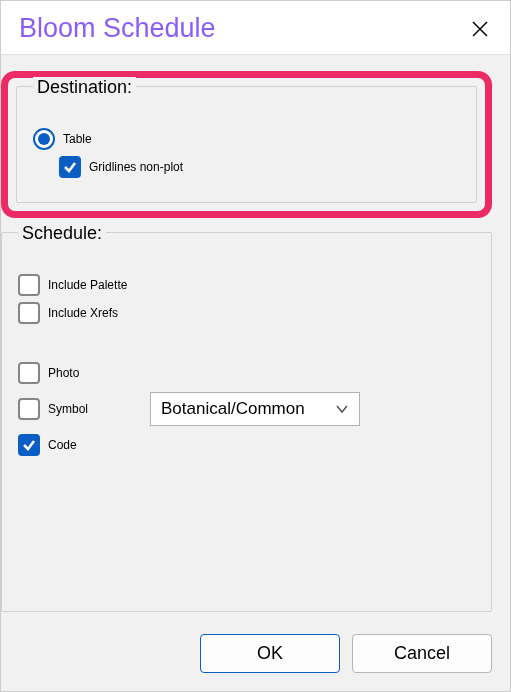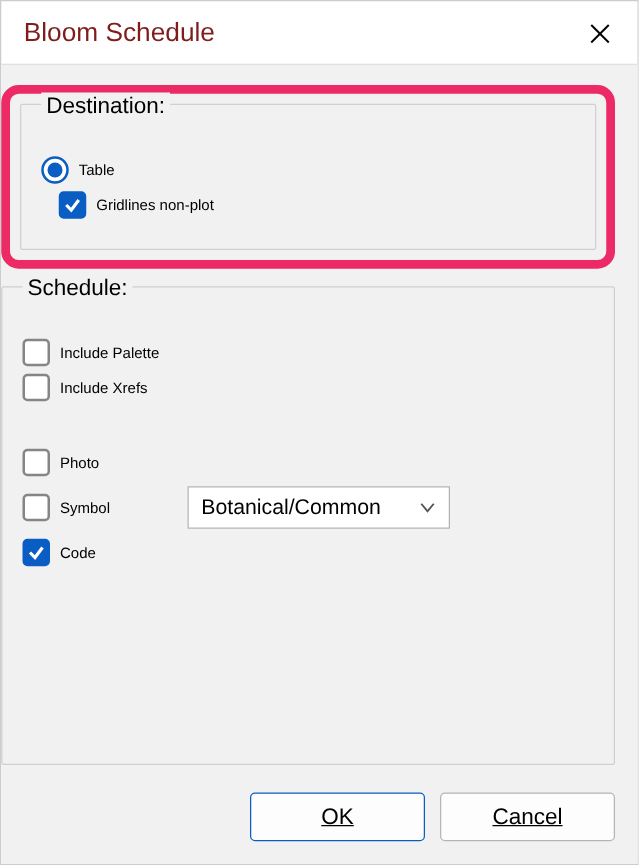--- a/index.html
+++ b/index.html
@@ -24,22 +24,22 @@
       display: flex;
       flex-direction: column;
     }
     .title-bar {
       display: flex;
       justify-content: space-between;
       align-items: center;
       padding: 12px 16px 10px 18px;
     }
     .title-text {
-      font-size: 21px;
-      color: #7f1d1d;
+      font-size: 27px;
+      color: #8b5cf6;
     }
     .close-btn {
       width: 28px;
       height: 28px;
       display: flex;
       align-items: center;
       justify-content: center;
       cursor: pointer;
       font-size: 22px;
       line-height: 1;
@@ -118,21 +118,21 @@
     }
     .checkbox.checked svg {
       display: block;
     }
     .checkbox svg {
       display: none;
       width: 14px;
       height: 14px;
     }
     .indent {
-      margin-left: 14px;
+      margin-left: 26px;
     }
     .spacer {
       height: 26px;
     }
     .options-fieldset {
       flex: 1;
     }
     .symbol-row {
       display: flex;
       align-items: center;
@@ -171,21 +171,20 @@
     }
     .btn {
       min-width: 140px;
       padding: 8px 12px;
       font-size: 18px;
       background: #fdfdfd;
       border: 1px solid #b5b5b5;
       border-radius: 4px;
       text-align: center;
       cursor: pointer;
-      text-decoration: underline;
     }
     .btn.primary {
       border: 1.5px solid #0a5dc2;
     }
     .label {
       font-size: 12px;
       text-align: right;
     }
   </style>
 </head>

